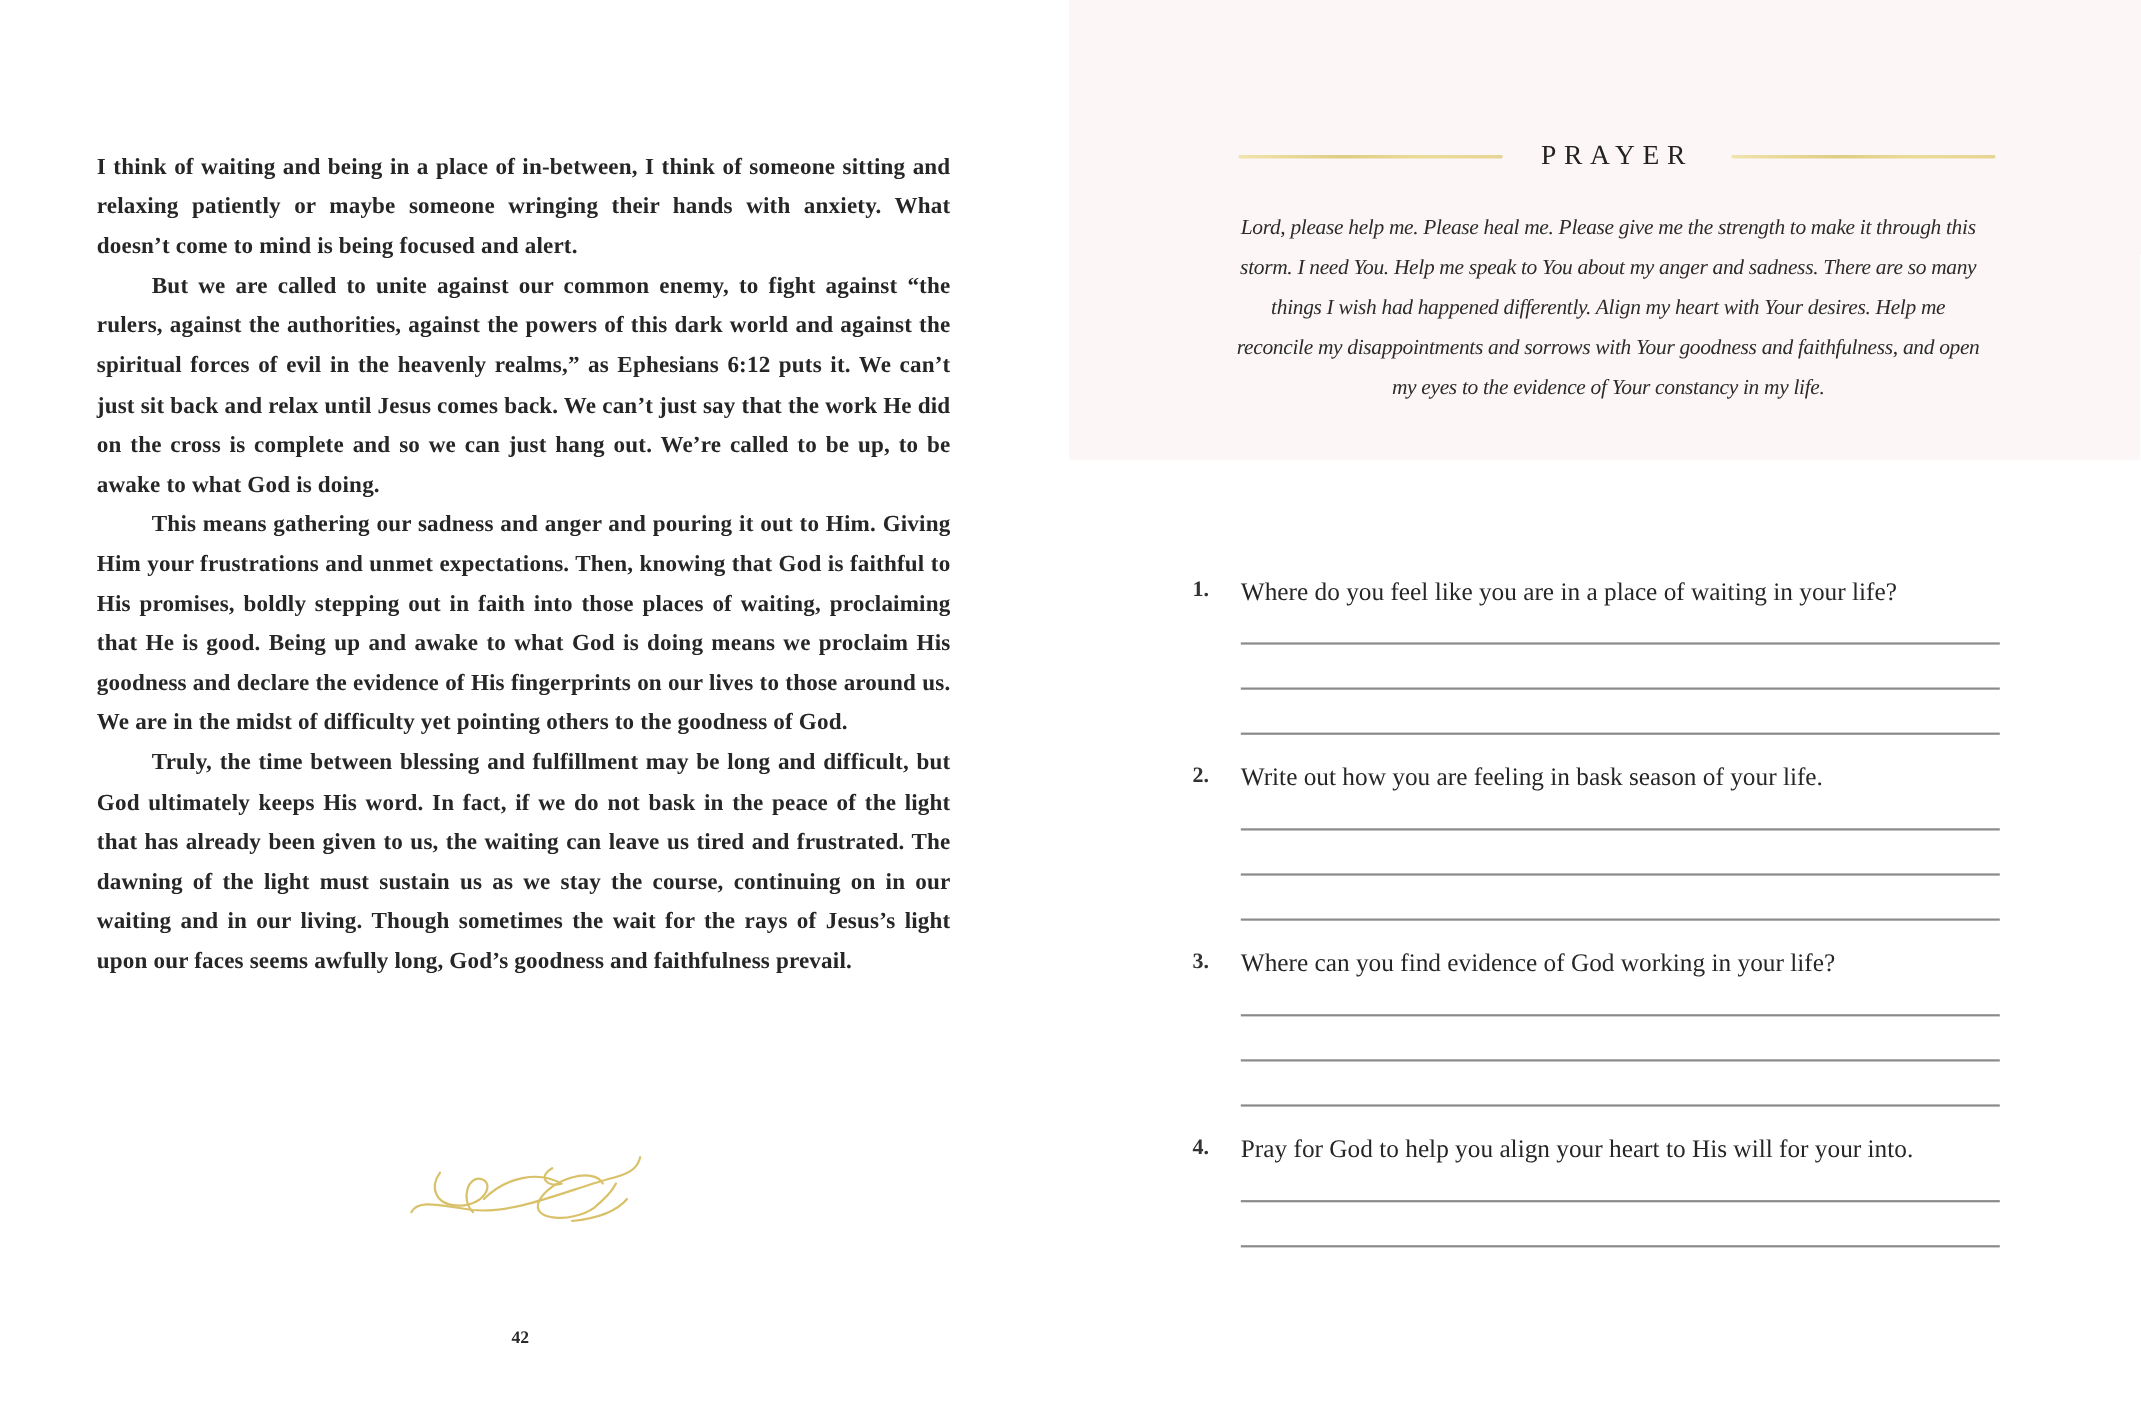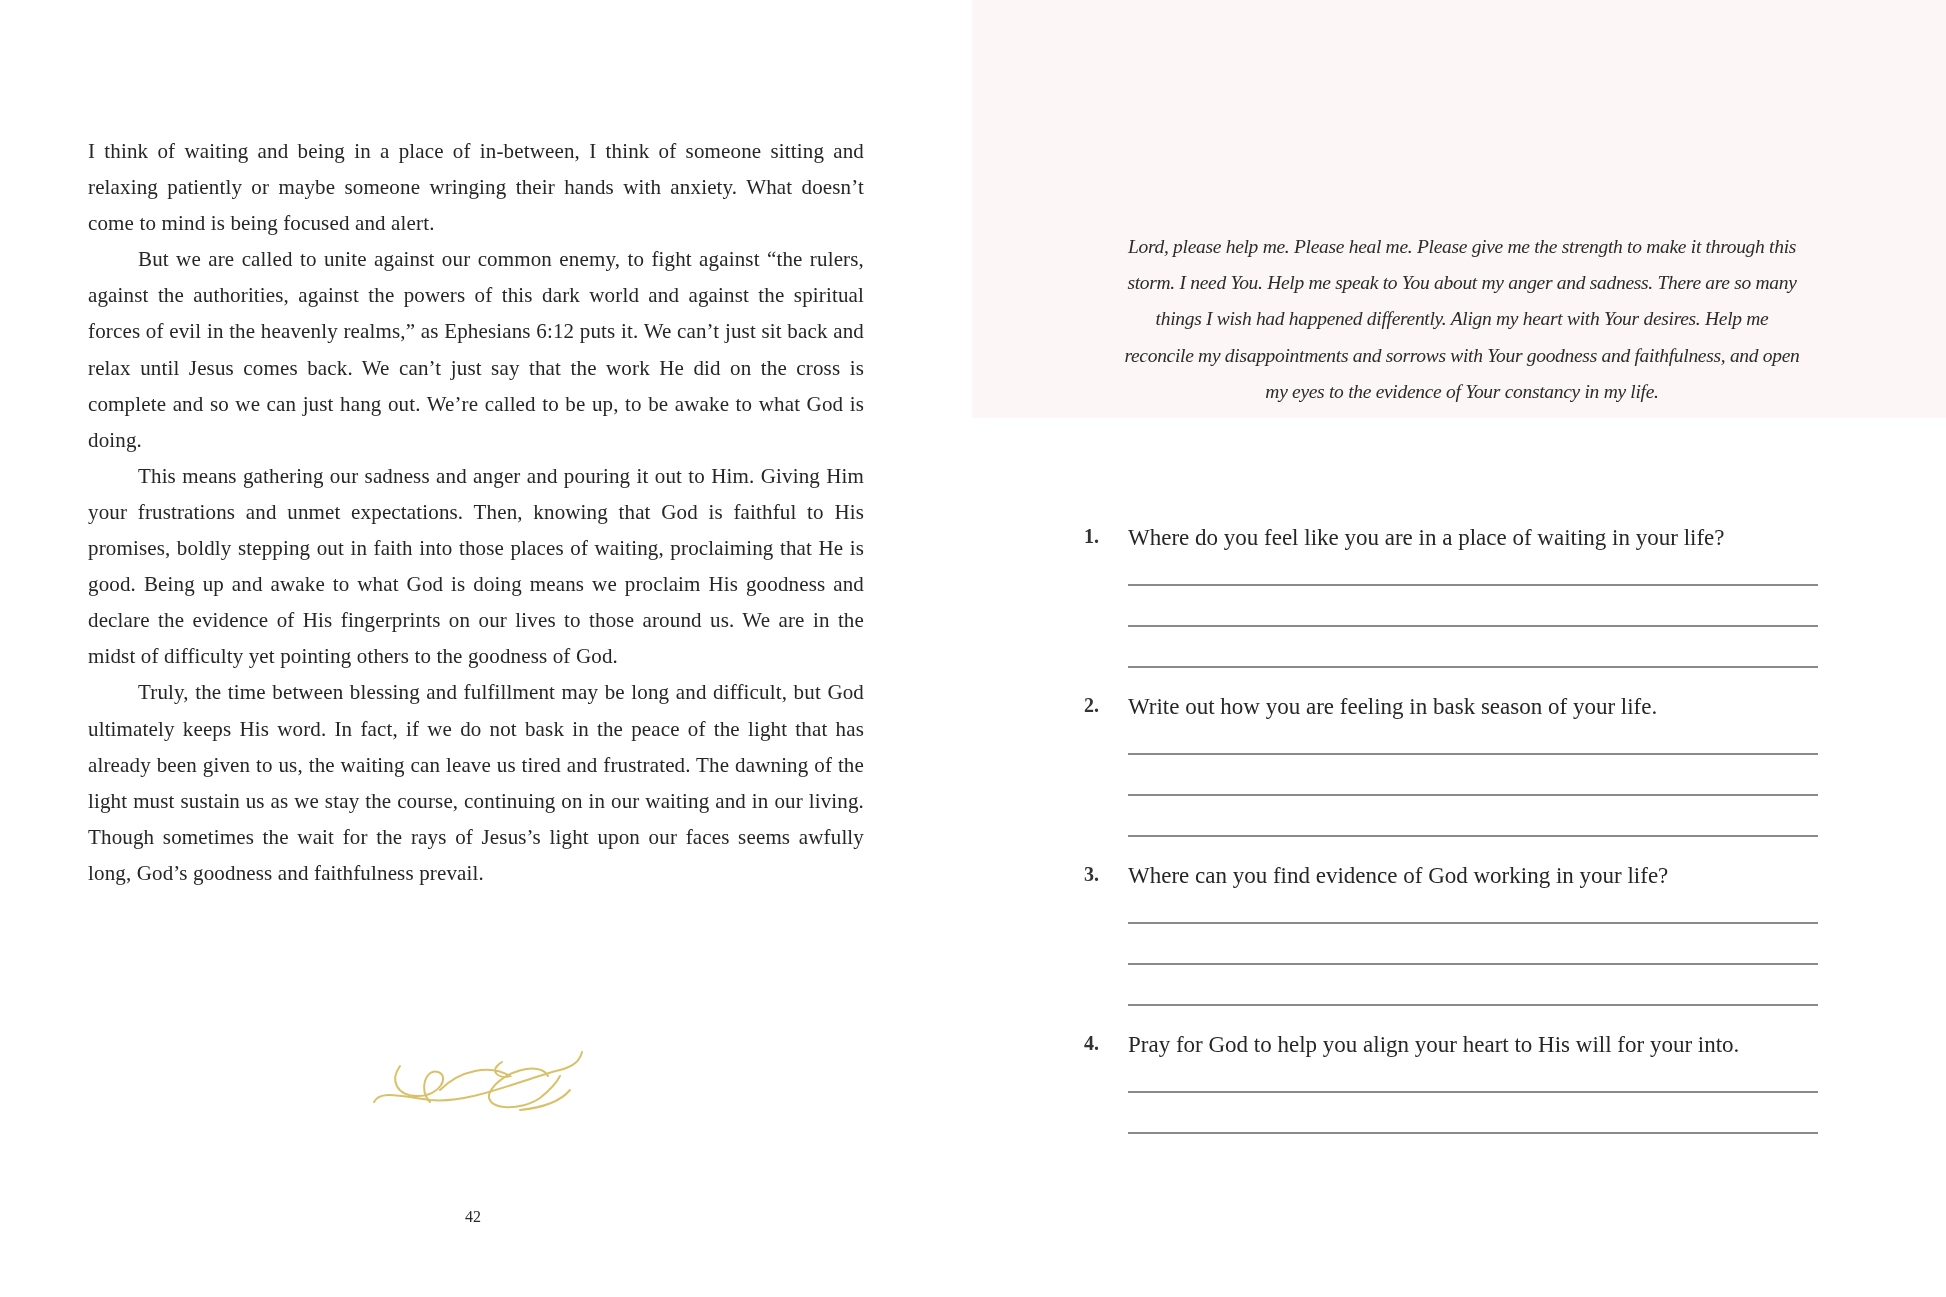--- a/index.html
+++ b/index.html
@@ -1,37 +1,37 @@
 <!DOCTYPE html>
 <html><head>
 <meta charset="utf-8">
 <style>
   html, body { margin:0; padding:0; }
   body { width:1946px; height:1297px; position:relative; background:#ffffff; overflow:hidden;
          font-family:"Liberation Serif","DejaVu Serif",serif; color:#2a2a2a; }
-  .page-left { position:absolute; left:0; top:0; width:972px; height:1297px; background:#ffffff; }
+  .page-left { position:absolute; left:0; top:0; width:972px; height:1297px; background:#ffffff;font-weight:bold; }
   .page-right { position:absolute; left:972px; top:0; width:974px; height:1297px; background:#ffffff; }
   .prayer-panel { position:absolute; left:0; top:0; width:974px; height:418px; background:#fcf7f6; }
 
   .body-text { position:absolute; left:88px; top:133px; width:776px; font-size:21px; line-height:36.1px;
                text-align:justify; color:#262626; letter-spacing:0.15px; }
   .body-text p { margin:0; }
   .body-text p.indent { text-indent:50px; }
   .body-text p.first { text-indent:0; }
 
   .ornament { position:absolute; left:370px; top:1040px; width:215px; height:78px; }
   .page-number { position:absolute; left:450px; top:1208px; width:46px; text-align:center; font-size:16px; color:#2a2a2a; }
 
   .section-head { position:absolute; display:flex; align-items:center; }
   .gold-line { height:3px; background:linear-gradient(90deg,#efe2a6,#dcc877 40%,#e9d990 70%,#e4d18a); border-radius:1px; opacity:0.9; }
   .section-title { font-size:25px; letter-spacing:7px; color:#222; text-align:center; }
 
   .prayer-head { left:154px; top:128px; width:688px; }
   .prayer-text { position:absolute; left:150px; top:190px; width:680px; text-align:center; font-style:italic;
-                 font-size:19.5px; line-height:36.2px; color:#2b2b2b; letter-spacing:-0.3px;margin-top:39px; }
+                 font-size:19.5px; line-height:36.2px; color:#2b2b2b; letter-spacing:-0.3px; }
 
   .reflect-head { left:158px; top:462px; width:660px; }
 
   .question { position:absolute; left:112px; width:700px; }
   .q-num { position:absolute; left:0; top:0; font-size:20px; font-weight:bold; color:#333; }
   .q-text { position:absolute; left:44px; top:0; width:660px; font-size:23px; color:#262626; white-space:nowrap; }
   .answer-line { position:absolute; left:44px; width:690px; height:1.5px; background:#8a8a8a; }
 </style>
 </head>
 <body>
@@ -52,20 +52,25 @@
       <path d="M178 36 C 170 20, 130 32, 120 52 C 112 70, 150 72, 170 58 C 180 50, 186 44, 190 36"></path>
       <path d="M150 70 C 170 68, 190 62, 200 50"></path>
     </g>
   </svg>
 
   <div class="page-number">42</div>
 </div>
 
 <div class="page-right">
   <div class="prayer-panel">
+    <div class="section-head prayer-head">
+      <div class="gold-line" style="width:240px;"></div>
+      <div class="section-title" style="width:208px;">PRAYER</div>
+      <div class="gold-line" style="width:240px;"></div>
+    </div>
     <div class="prayer-text">Lord, please help me. Please heal me. Please give me the strength to make it through this storm. I need You. Help me speak to You about my anger and sadness. There are so many things I wish had happened differently. Align my heart with Your desires. Help me reconcile my disappointments and sorrows with Your goodness and faithfulness, and open my eyes to the evidence of Your constancy in my life.</div>
   </div>
 
 
   <div class="question" style="top:525px;">
     <span class="q-num">1.</span>
     <span class="q-text">Where do you feel like you are in a place of waiting in your life?</span>
     <div class="answer-line" style="top:59px;"></div>
     <div class="answer-line" style="top:100px;"></div>
     <div class="answer-line" style="top:141px;"></div>

